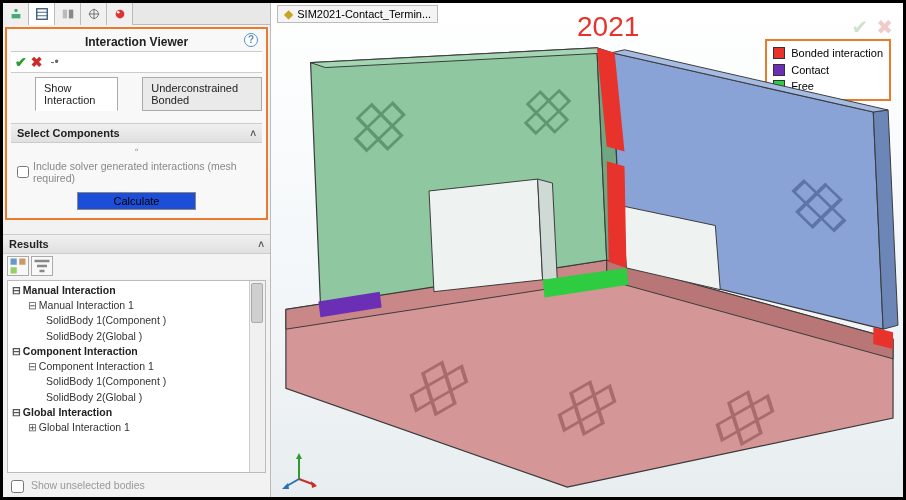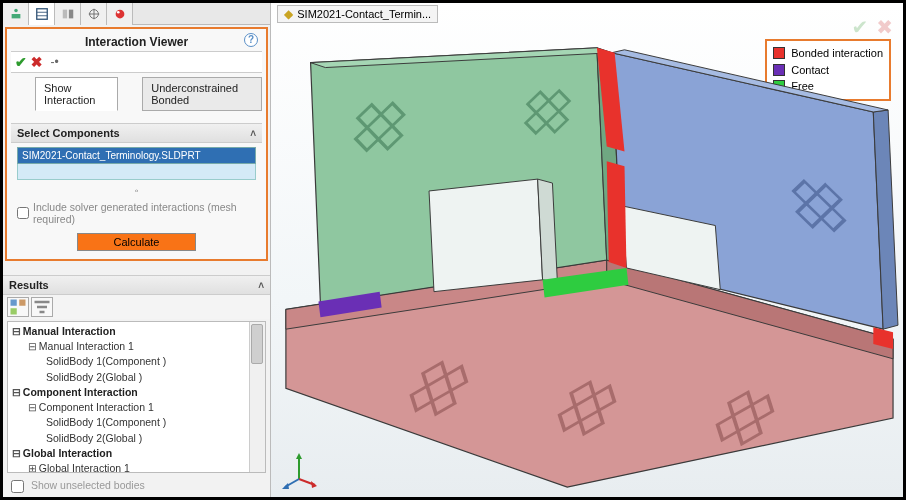--- a/index.html
+++ b/index.html
@@ -22,21 +22,21 @@
   .subtab.active { background: #fff; border-bottom: 1px solid #fff; }
   .section-header { display: flex; justify-content: space-between; align-items: center; padding: 3px 6px; background: linear-gradient(#f0f0f0,#e0e0e0); border-top: 1px solid #ccc; border-bottom: 1px solid #ccc; font-weight: bold; font-size: 11px; margin-top: 12px; }
   .chevron { font-size: 10px; color: #555; }
   .select-box { margin: 4px 6px; }
   .selected-item { background: #2f6fb3; color: #fff; padding: 2px 4px; font-size: 10px; border: 1px solid #7aa; }
   .selected-empty { background: #d4eaf7; height: 16px; border: 1px solid #9cc; border-top: none; }
   .flyout-dot { text-align: center; color: #555; font-size: 10px; padding: 1px 0; }
   .checkbox-row { display: flex; align-items: center; gap: 4px; padding: 4px 6px; color: #888; font-size: 10.5px; }
   .checkbox-row input { width: 12px; height: 12px; }
   .calc-row { text-align: center; padding: 4px 0 2px 0; }
-  .calc-btn { background: #f97316; border: 1px solid #888; padding: 2px 36px; font-size: 11px; }
+  .calc-btn { background: #1d4ed8; border: 1px solid #888; padding: 2px 36px; font-size: 11px; }
   .results-area { flex: 1; display: flex; flex-direction: column; overflow: hidden; }
   .tool-row { display: flex; gap: 2px; padding: 2px 4px; background: #f4f4f4; }
   .tool-btn { width: 22px; height: 20px; border: 1px solid #aaa; background: #f8f8f8; display: flex; align-items: center; justify-content: center; }
   .tree { flex: 1; overflow-y: auto; background: #fff; border: 1px solid #bbb; margin: 2px 4px; padding: 2px 2px; font-size: 10.5px; line-height: 1.45; position: relative; }
   .tree-scroll { position: absolute; right: 0; top: 0; bottom: 0; width: 16px; background: #f0f0f0; border-left: 1px solid #ccc; }
   .tree-thumb { position: absolute; right: 2px; top: 2px; width: 12px; height: 40px; background: #cfcfcf; border: 1px solid #aaa; border-radius: 2px; }
   .tree-node { padding-left: 2px; }
   .tree-node.bold { font-weight: bold; }
   .tree-sub { padding-left: 18px; color: #333; }
   .tree-leaf { padding-left: 36px; color: #333; }
@@ -110,24 +110,20 @@
         <span class="pin-icon">-•</span>
       </div>
       <div class="subtabs">
         <div class="subtab active">Show Interaction</div>
         <div class="subtab">Underconstrained Bonded</div>
       </div>
 
       <div class="section-header">
         <span>Select Components</span>
         <span class="chevron">˄</span>
-      </div>
-      <div class="select-box">
-        <div class="selected-item">SIM2021-Contact_Terminology.SLDPRT</div>
-        <div class="selected-empty"></div>
       </div>
       <div class="flyout-dot">◦</div>
       <label class="checkbox-row">
         <input type="checkbox" style="">
         <span>Include solver generated interactions (mesh required)</span>
       </label>
       <div class="calc-row">
         <button class="calc-btn">Calculate</button>
       </div>
     </div>
@@ -174,20 +170,21 @@
         <span>Show unselected bodies</span>
       </label>
     </div>
   </div>
 
   <div class="viewport">
     <div class="doc-tab">
       <span class="part-icon">◆</span>
       <span>SIM2021-Contact_Termin...</span>
     </div>
+    <div class="year-label">2021</div>
     <div class="accept-reject">
       <span>✔</span>
       <span>✖</span>
     </div>
 
     <div class="legend">
       <div class="legend-row">
         <span class="legend-swatch" style="background:#e8322c"></span>
         <span>Bonded interaction</span>
       </div>

